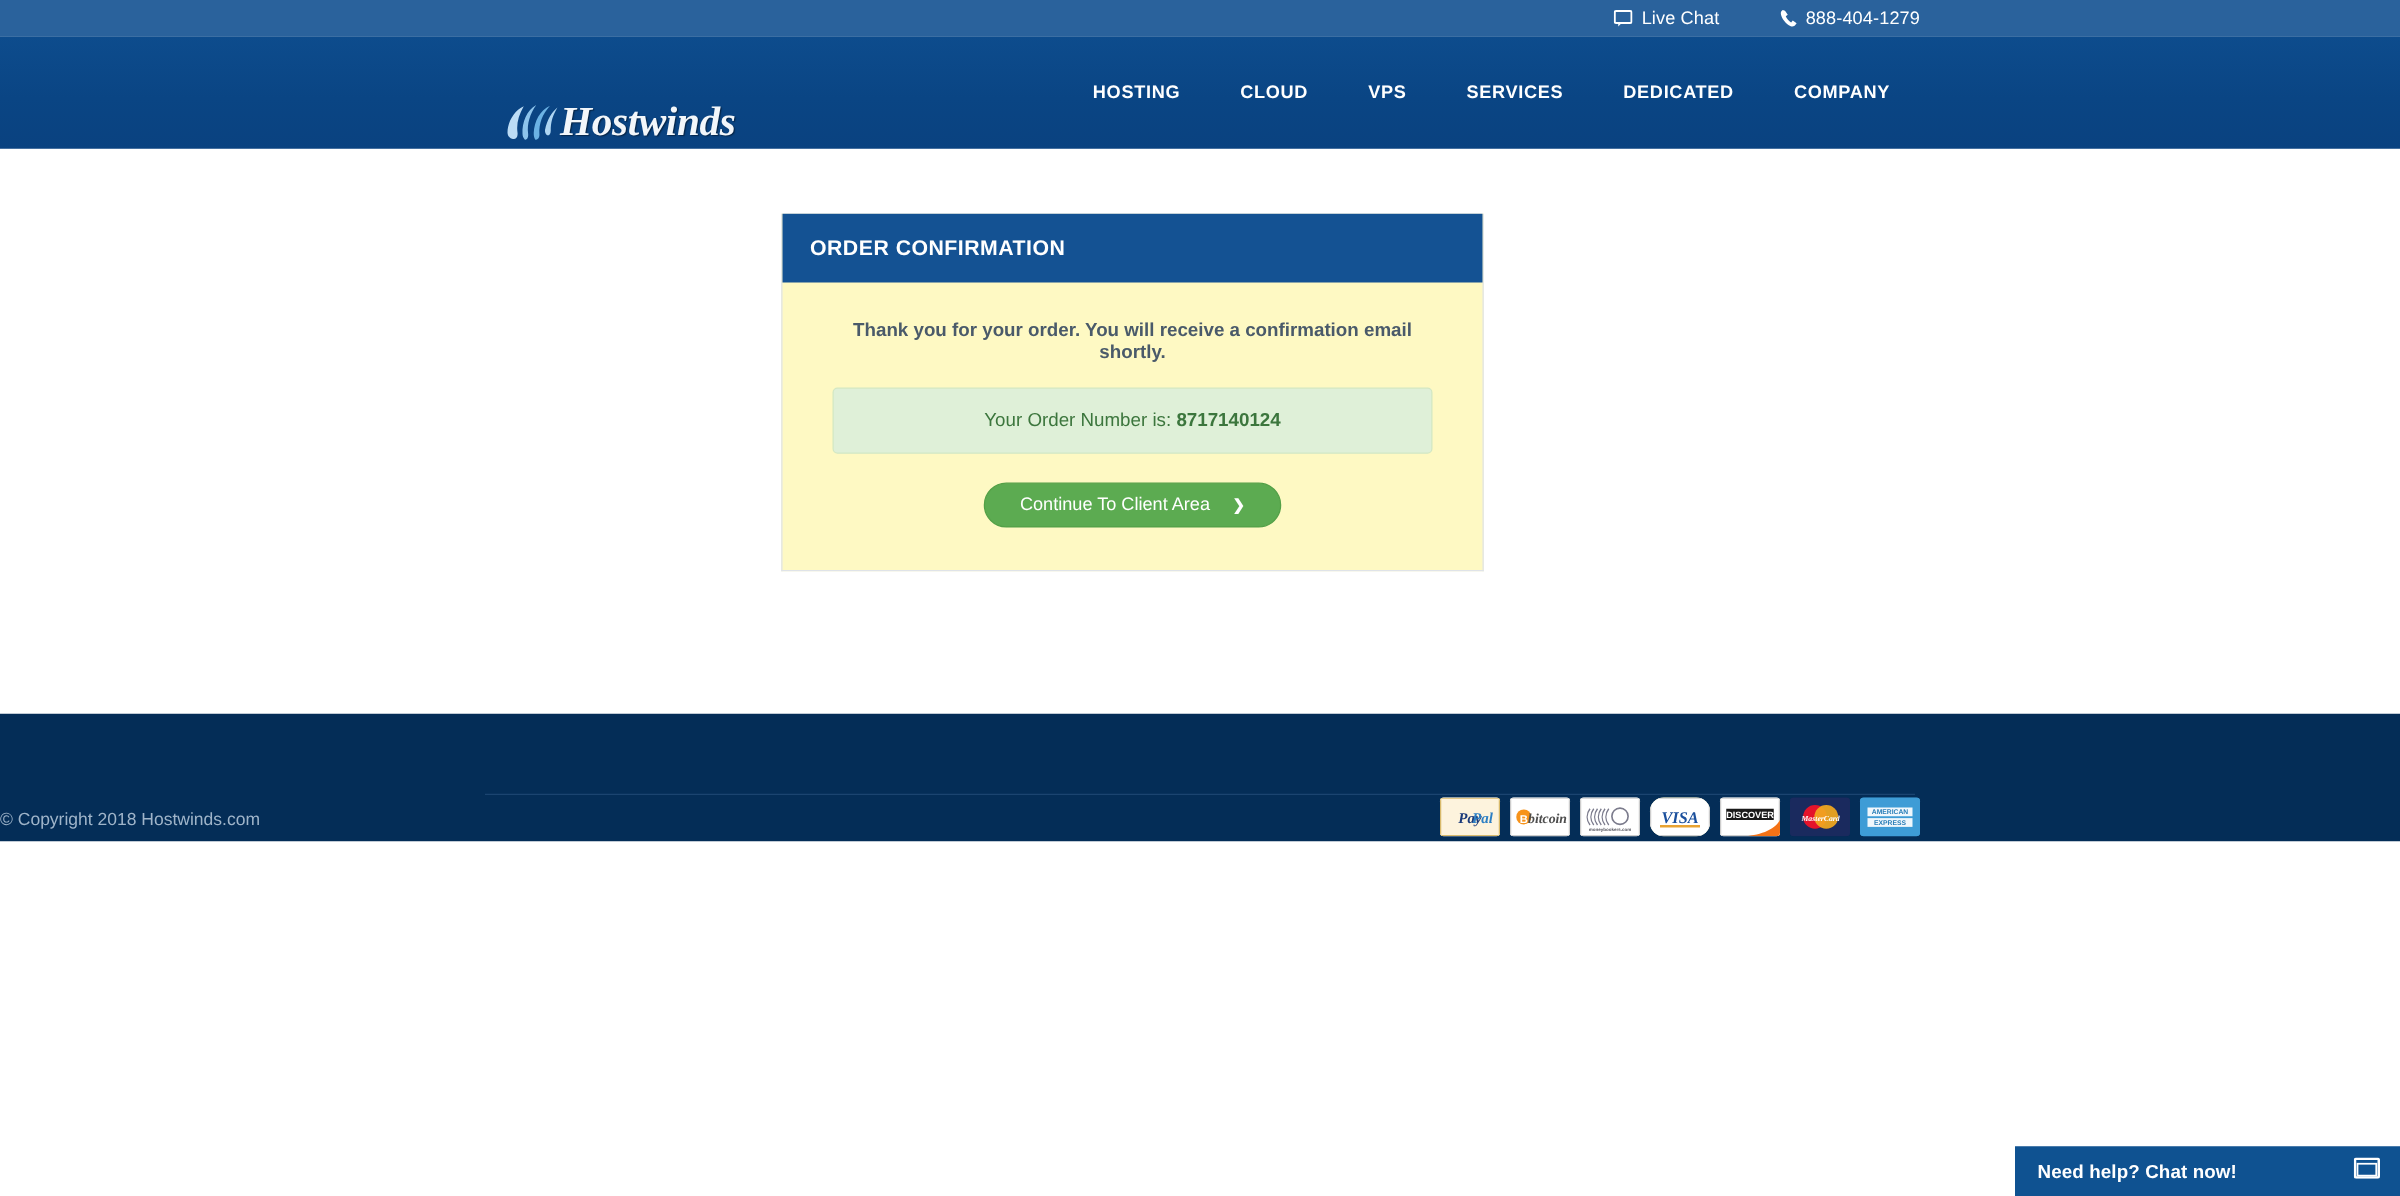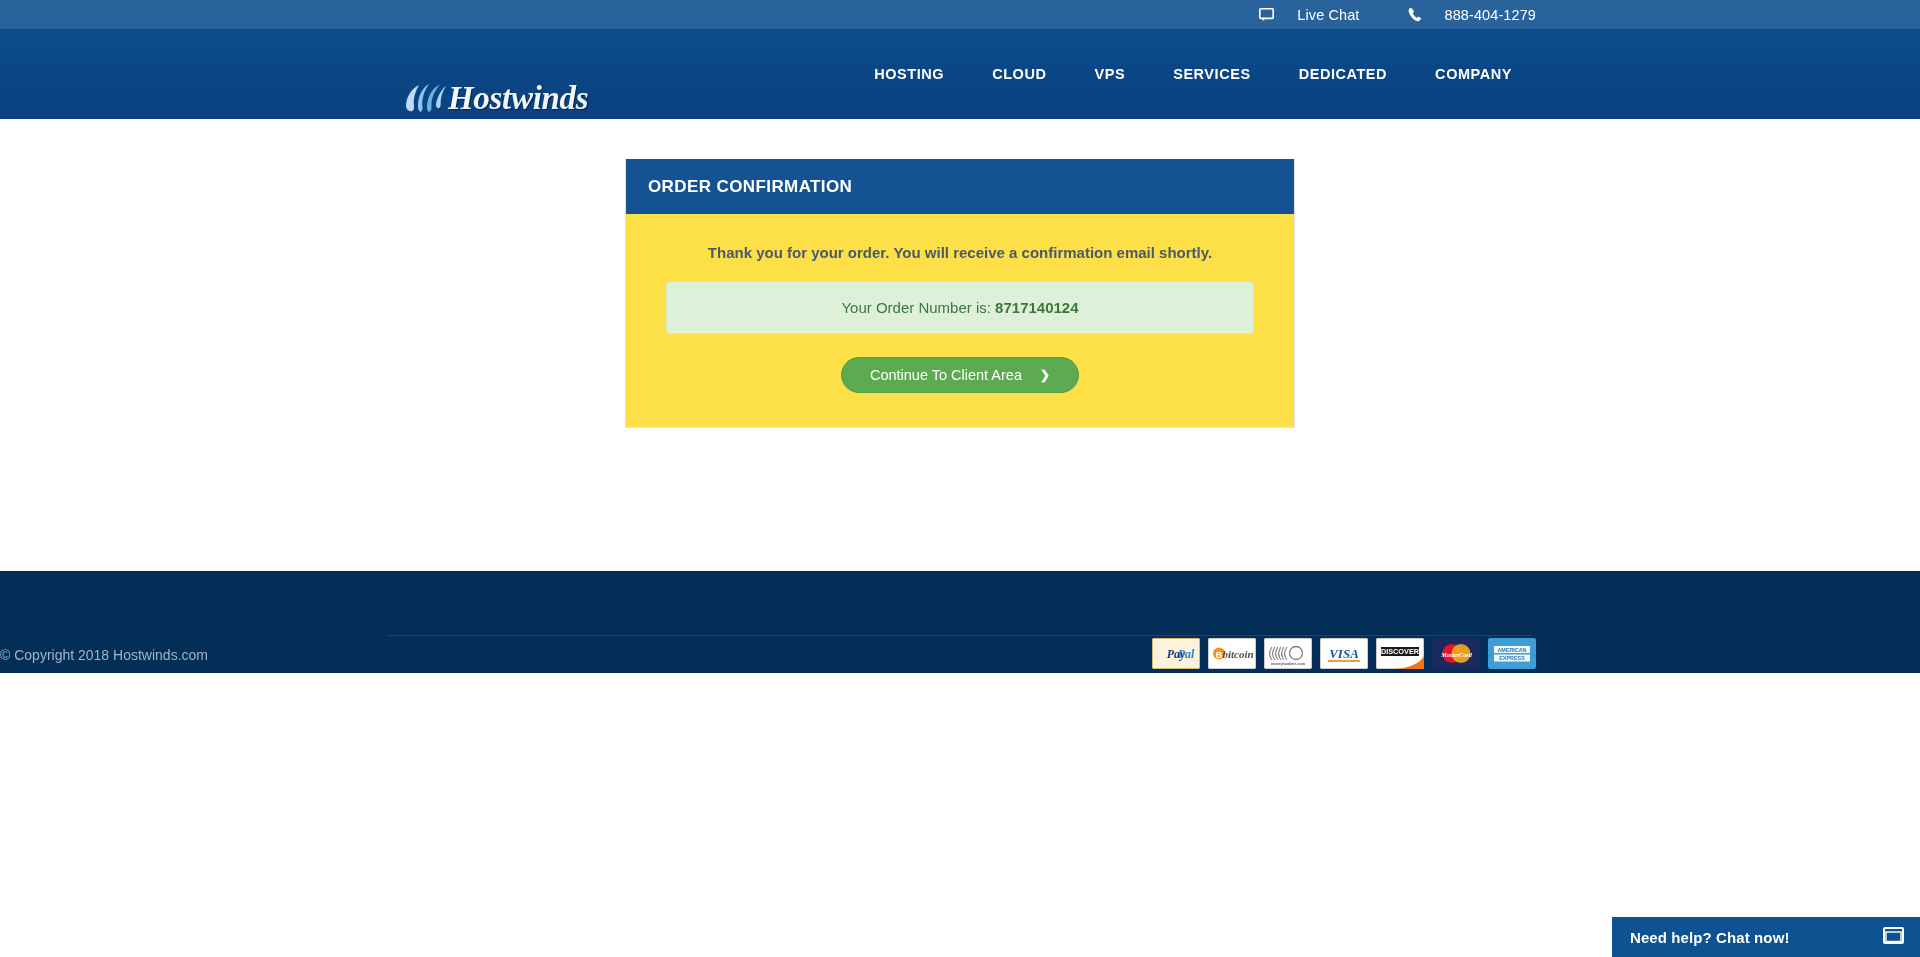--- a/index.html
+++ b/index.html
@@ -18,21 +18,21 @@
     background: #2a629c;
     display: flex;
     align-items: center;
     justify-content: flex-end;
     padding-right: 384px;
     gap: 48px;
   }
   .topbar-link {
     display: flex;
     align-items: center;
-    gap: 23px;
+    gap: 7px;
     color: #ffffff;
     font-size: 14.5px;
     letter-spacing: .1px;
     text-decoration: none;
     cursor: pointer;
   }
   .topbar-link svg { display: block; }
 
   
   .header {
@@ -83,24 +83,24 @@
     text-align: right;
   }
 
   
   .content {
     background: #ffffff;
     min-height: 452px;
     padding-top: 36px;
   }
   .card {
-    width: 670px;
-    margin: 4px auto;
+    width: 562px;
+    margin: 16px auto;
     margin-left: 625px;
-    background: #fde047;
+    background: #fef9c3;
     border: 1px solid #dfe3e8;
     border-top: none;
   }
   .card-header {
     background: #145293;
     color: #ffffff;
     font-size: 17px;
     font-weight: bold;
     letter-spacing: .4px;
     padding: 18px 22px 17px 22px;
@@ -308,21 +308,21 @@
           <path d="M14 9 C11 13 11 18 14 22"></path>
           <path d="M17 9 C14 13 14 18 17 22"></path>
           <path d="M20 9 C17 13 17 18 20 22"></path>
           <path d="M23 9 C20 13 20 18 23 22"></path>
         </g>
         <circle cx="32" cy="15" r="6.5" fill="none" stroke="#7b7b8c" stroke-width="1.3"></circle>
         <text x="24" y="27" font-family="Liberation Sans, sans-serif" font-weight="bold" font-size="3.6" fill="#55555f" text-anchor="middle">moneybookers.com</text>
       </svg>
     </span>
 
-    <span class="pay" style="background:#fef9c3;">
+    <span class="pay" style="background:#fef9c3;border-radius:11px;">
       <svg width="48" height="31" viewBox="0 0 48 31">
         <rect width="48" height="31" fill="#ffffff"></rect>
         <rect x="0.5" y="0.5" width="47" height="30" fill="none" stroke="#cccccc"></rect>
         <text x="24" y="20" font-family="Liberation Serif, serif" font-style="italic" font-weight="bold" font-size="13" fill="#1a4f9c" text-anchor="middle">VISA</text>
         <rect x="8" y="22" width="32" height="2" fill="#e8a332"></rect>
       </svg>
     </span>
 
     <span class="pay" style="background:#ffffff;">
       <svg width="48" height="31" viewBox="0 0 48 31">

